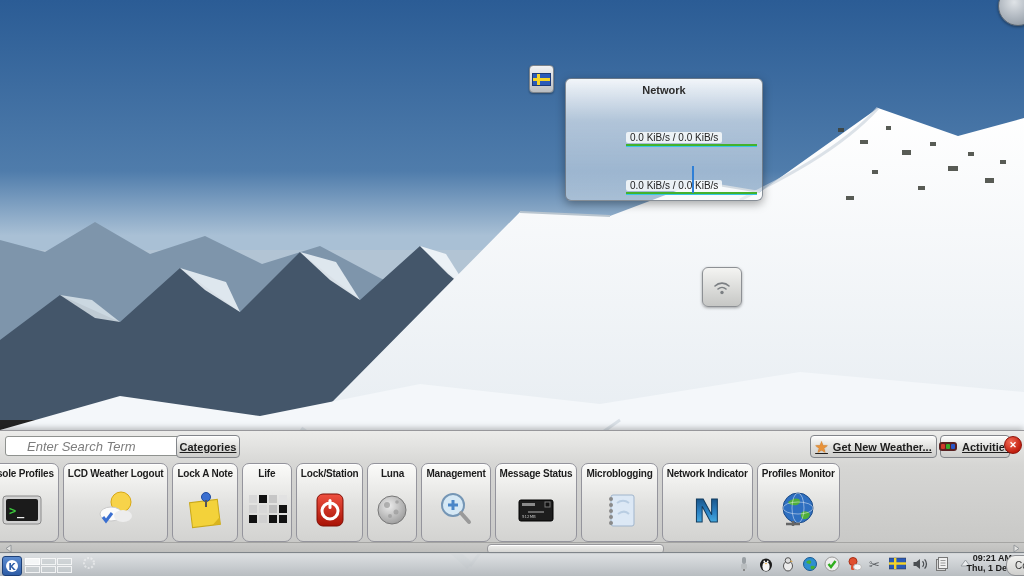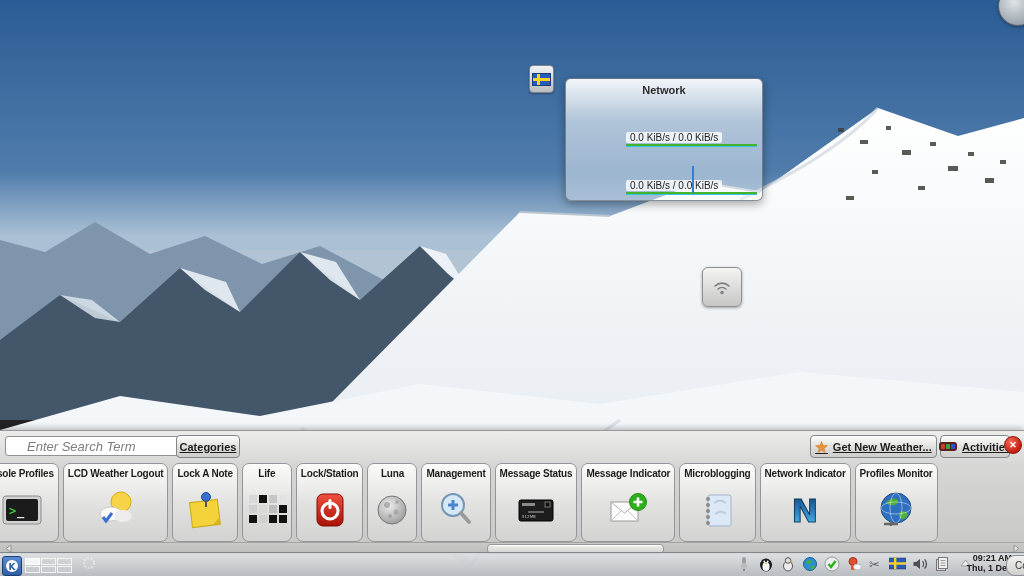--- a/index.html
+++ b/index.html
@@ -318,32 +318,20 @@
             <svg width="44" height="44" viewBox="0 0 44 44">
               <rect x="5" y="12" width="34" height="21" rx="2" fill="#1d1d1d" stroke="#000"></rect>
               <rect x="8" y="15" width="13" height="3" fill="#8a8a8a"></rect>
               <rect x="31" y="14" width="5" height="5" fill="#111" stroke="#777"></rect>
               <rect x="14" y="23" width="16" height="2" fill="#666"></rect>
               <text x="8" y="30" fill="#bbb" font-size="4" font-family="DejaVu Sans">512MB</text>
             </svg>
           </div>
         </div>
         <div class="tile">
-          <div class="tile-title">Message Indicator</div>
-          <div class="tile-icon">
-            <svg width="44" height="44" viewBox="0 0 44 44">
-              <rect x="5" y="14" width="27" height="19" fill="#fdfdfd" stroke="#9a9a9a"></rect>
-              <path d="M5 14 L18.5 25 L32 14" stroke="#b0b0b0" fill="none"></path>
-              <path d="M5 33 L15 23 M32 33 L22 23" stroke="#c6c6c6" fill="none"></path>
-              <circle cx="32" cy="14" r="8.5" fill="#2fae1e" stroke="#1d8f10"></circle>
-              <path d="M32 9.5 v9 M27.5 14 h9" stroke="#fff" stroke-width="2.6"></path>
-            </svg>
-          </div>
-        </div>
-        <div class="tile">
           <div class="tile-title">Microblogging</div>
           <div class="tile-icon">
             <svg width="44" height="44" viewBox="0 0 44 44">
               <rect x="13" y="7" width="23" height="31" rx="2" fill="#dce8f5" stroke="#a0b5cc"></rect>
               <g fill="#8a8a8a">
                 <circle cx="13" cy="11" r="2"></circle>
                 <circle cx="13" cy="17" r="2"></circle>
                 <circle cx="13" cy="23" r="2"></circle>
                 <circle cx="13" cy="29" r="2"></circle>
                 <circle cx="13" cy="35" r="2"></circle>

